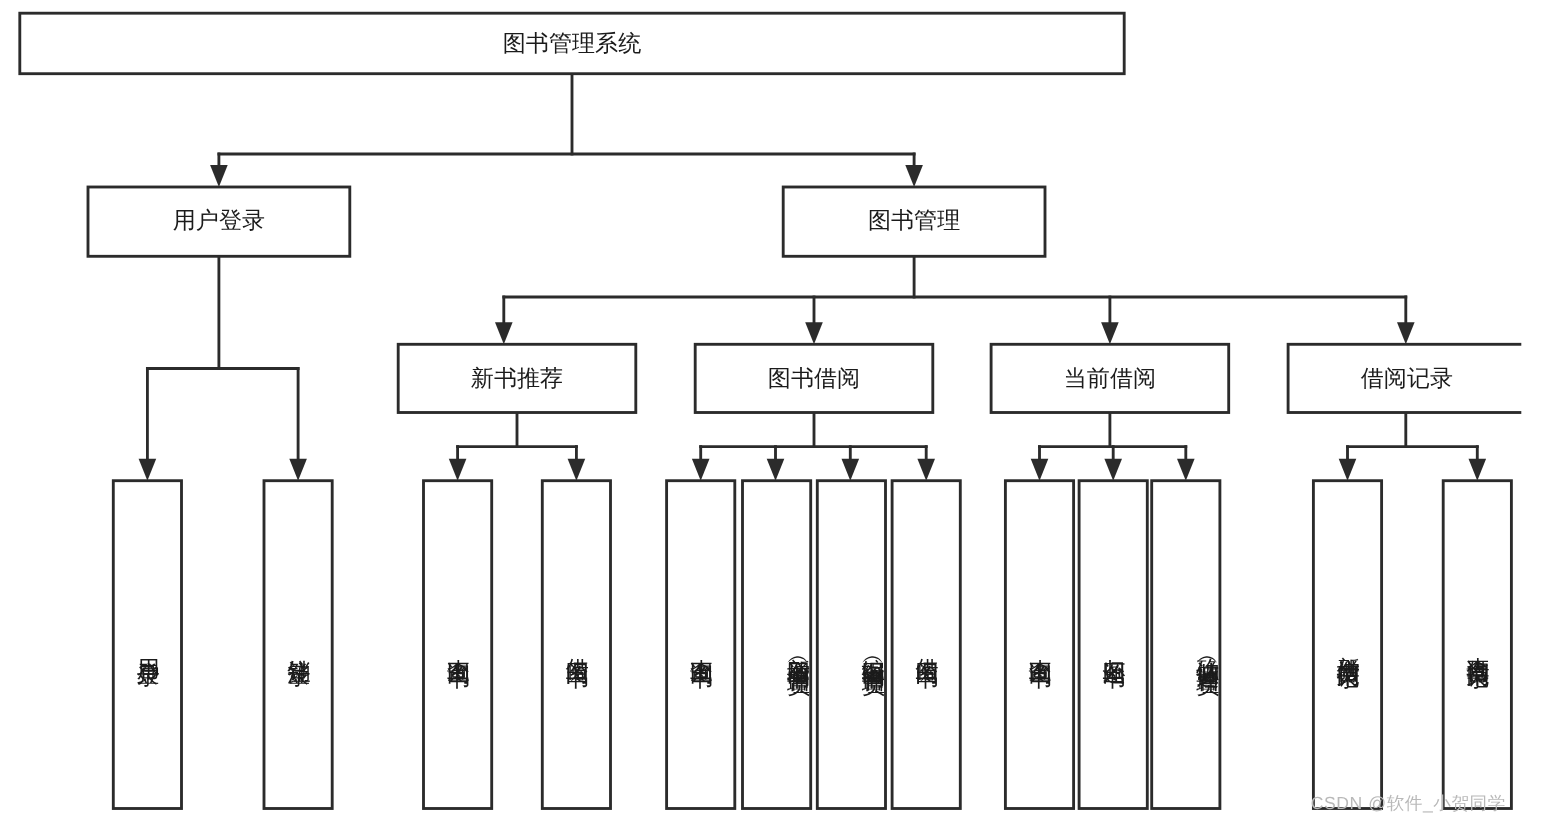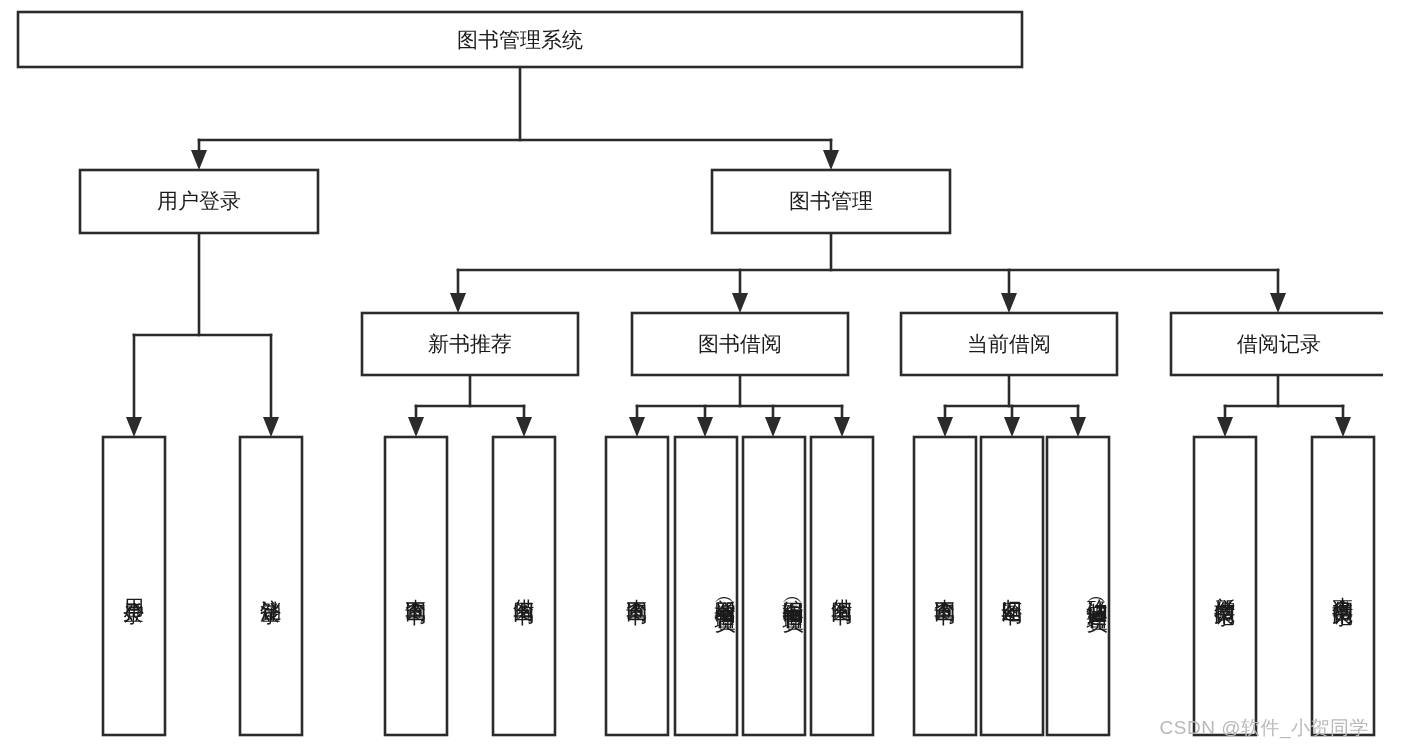--- a/index.html
+++ b/index.html
@@ -73,21 +73,21 @@
     justify-content: center;
     text-align: center;
     white-space: nowrap;
     pointer-events: none;
   }
   .watermark {
     position: absolute;
     right: 14px;
     bottom: 6px;
     font-family: "Liberation Sans", "DejaVu Sans", sans-serif;
-    font-size: 19px;
+    font-size: 16px;
     color: #b9b9b9;
     letter-spacing: 0.5px;
     white-space: nowrap;
   }
 </style>
 </head>
 <body>
 
 <div id="canvas">
 

